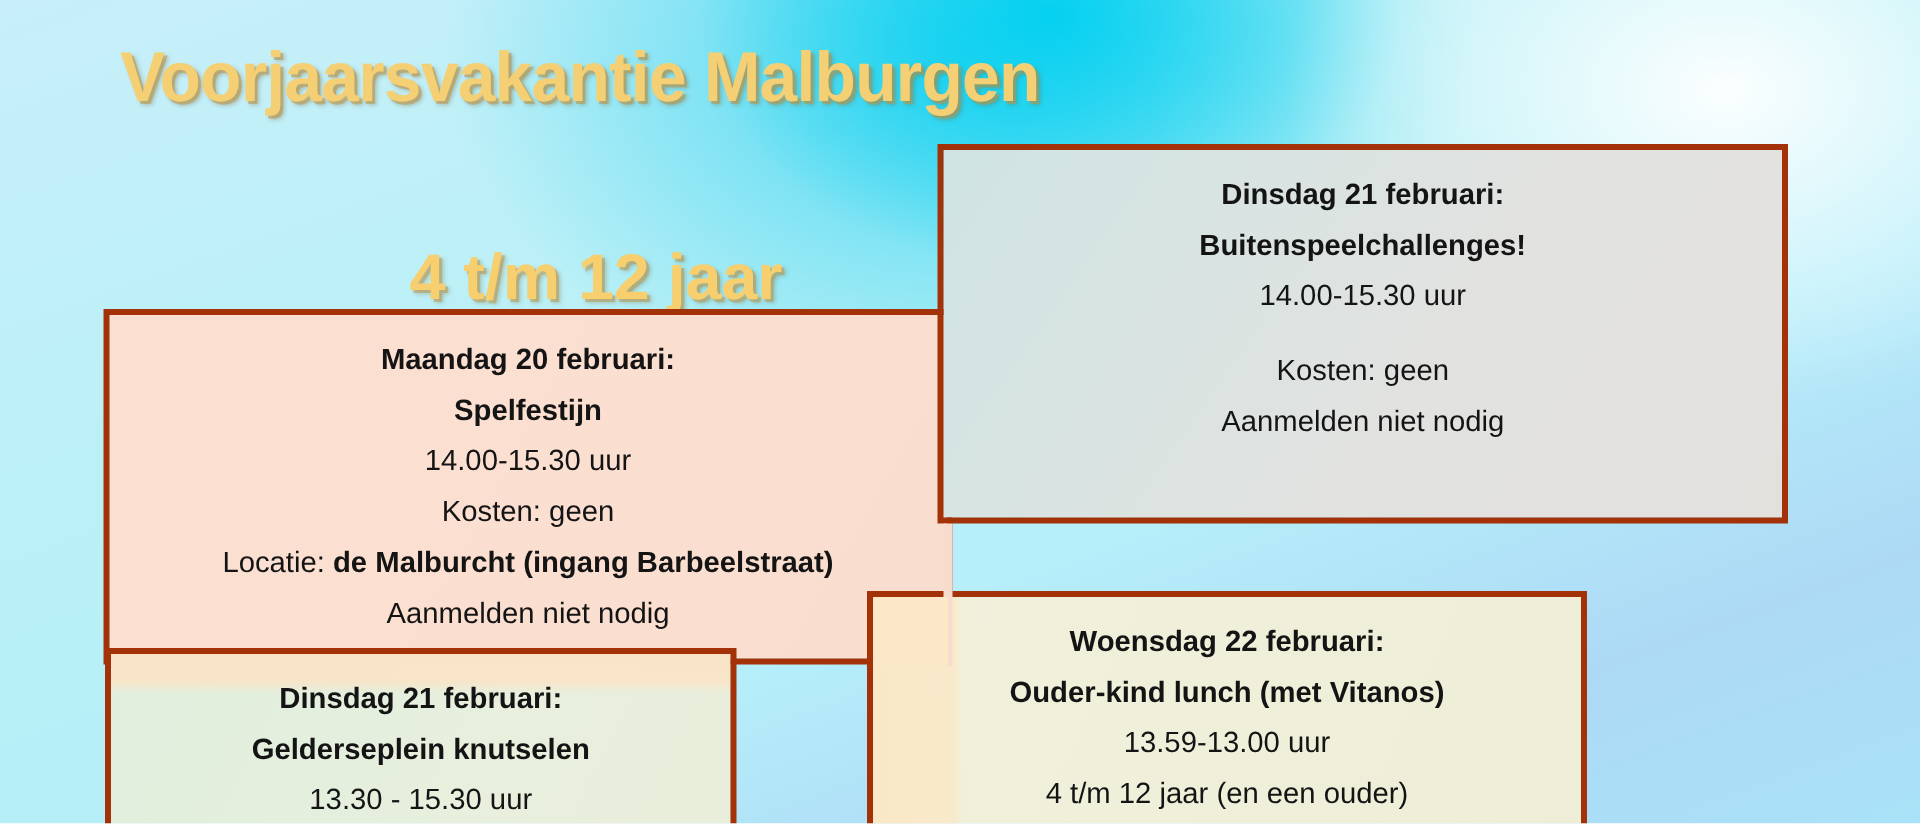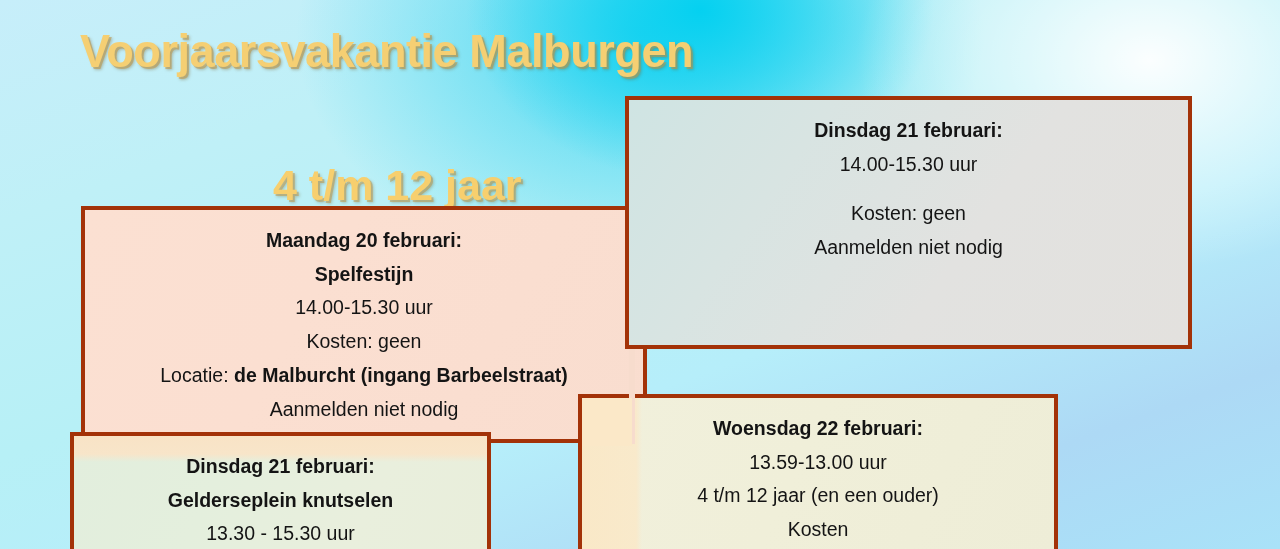--- a/index.html
+++ b/index.html
@@ -62,21 +62,20 @@
   .card .spacer { height: 16px; }
 
   
   #card-monday {
     left: 69px;
     top: 206px;
     width: 566px;
     height: 237px;
     background: linear-gradient(120deg, #fbe0d2 0%, #fbdfd1 40%, #f9ddcf 100%);
     z-index: 2;
-    margin-left: 12px;
   }
   
   #card-tuesday-outdoor {
     left: 625px;
     top: 96px;
     width: 567px;
     height: 253px;
     background: linear-gradient(125deg, #cfe4e3 0%, #d8e4e2 28%, #e2e2e0 60%, #e3e1de 100%);
     z-index: 3;
   }
@@ -143,37 +142,39 @@
     </div>
     <div class="line">
       <span>Locatie:</span>
       <span class="b">de Malburcht (ingang Barbeelstraat)</span>
     </div>
     <div class="line">Aanmelden niet nodig</div>
   </div>
 
   <div class="card" id="card-tuesday-outdoor">
     <div class="line b">Dinsdag 21 februari:</div>
+    <div class="line b">Buitenspeelchallenges!</div>
     <div class="line">14.00-15.30 uur</div>
     <div class="spacer"></div>
     <div class="line">
       <span>Kosten:</span>
       <span>geen</span>
     </div>
     <div class="line">Aanmelden niet nodig</div>
   </div>
 
   <div class="card" id="card-tuesday-craft">
     <div class="line b">Dinsdag 21 februari:</div>
     <div class="line b">Gelderseplein knutselen</div>
     <div class="line">13.30 - 15.30 uur</div>
   </div>
 
   <div class="card" id="card-wednesday">
     <div class="line b">Woensdag 22  februari:</div>
+    <div class="line b">Ouder-kind lunch (met Vitanos)</div>
     <div class="line">13.59-13.00 uur</div>
     <div class="line">4 t/m 12 jaar (en een ouder)</div>
     <div class="line">Kosten</div>
   </div>
 
   <div class="overlap-strip" id="strip-pink-right"></div>
   <div class="overlap-strip" id="strip-peach-yellow"></div>
 
 </div>
 

